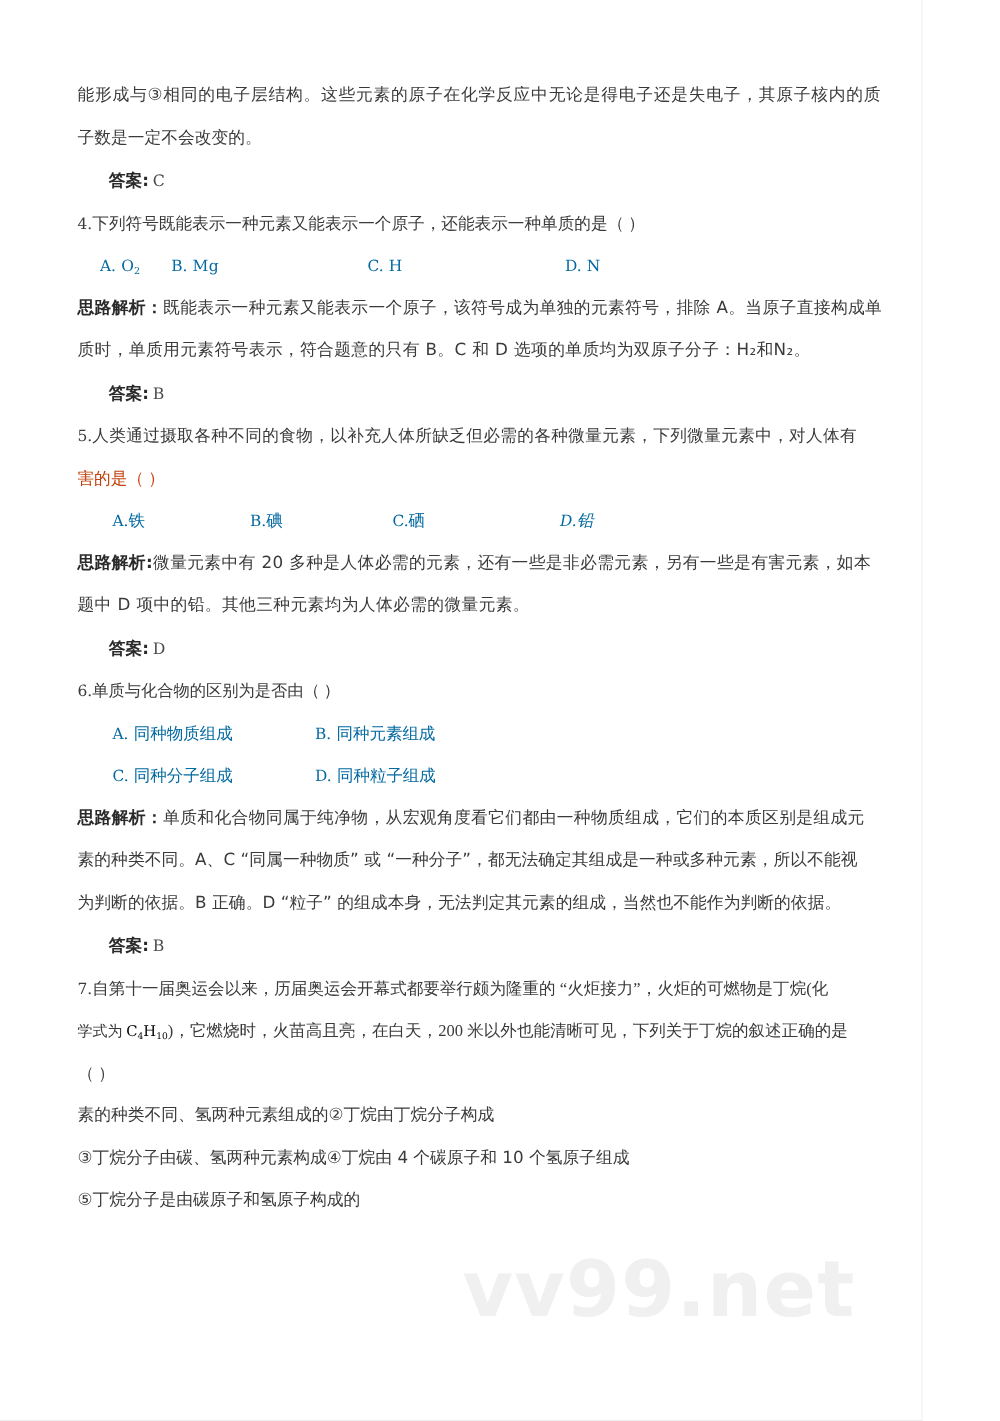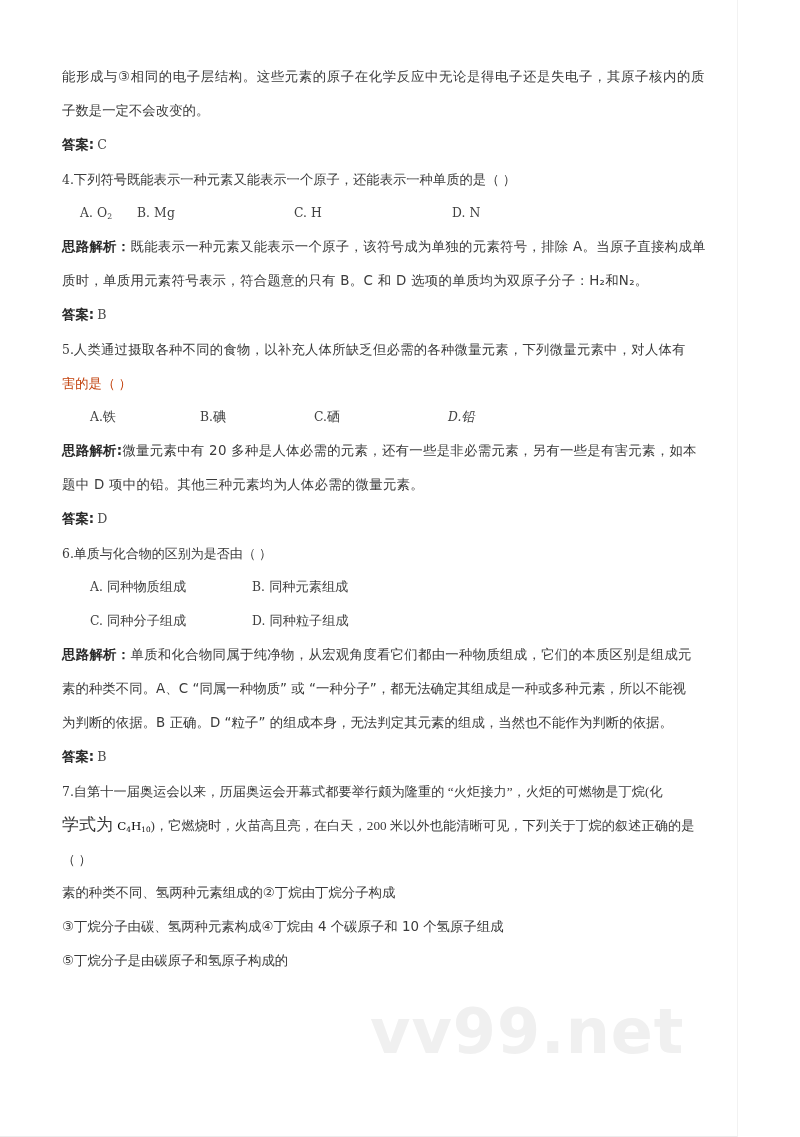--- a/index.html
+++ b/index.html
@@ -70,32 +70,33 @@
   .optrow {
     height: 34px;
     line-height: 34px;
     white-space: nowrap;
     position: relative;
   }
   .opt {
     position: absolute;
     font-family: "DejaVu Sans", "Liberation Sans", sans-serif;
     font-size: 13.2px;
-    color: #404040;
+    color: #0369a1;
   }
   .opt .mk {
     font-family: "DejaVu Serif", "Liberation Serif", serif;
     font-size: 12.3px;
   }
 
   .ansrow {
     height: 34px;
     line-height: 34px;
     white-space: nowrap;
     font-size: 13.4px;
+    margin-left: 25px;
   }
   .ansrow .val {
     font-family: "DejaVu Serif", "Liberation Serif", serif;
     font-size: 12.6px;
     color: #4a4a4a;
     padding-left: 3px;
   }
 
   
   .watermark {
@@ -190,21 +191,21 @@
     <div class="tline" style="letter-spacing:0.05px;">为判断的依据。B 正确。D “粒子” 的组成本身，无法判定其元素的组成，当然也不能作为判断的依据。</div>
 
     <div class="ansrow">
       <span class="lbl-bold">答案:</span><span class="val">B</span>
     </div>
 
     <div class="qrow">
       <span class="qnum">7.</span><span style="font-size:13.2px;color:#3a3a3a;letter-spacing:0.05px;">自第十一届奥运会以来，历届奥运会开幕式都要举行颇为隆重的 “火炬接力”，火炬的可燃物是丁烷(化</span>
     </div>
     <div class="qrow">
-      <span style="font-size:17px;color:#3a3a3a;">学式为 </span><span class="ser-sm">C<sub>4</sub>H<sub>10</sub></span><span style="font-size:13.2px;color:#3a3a3a;letter-spacing:0.05px;">)，它燃烧时，火苗高且亮，在白天，200 米以外也能清晰可见，下列关于丁烷的叙述正确的是</span>
+      <span style="font-size:12px;color:#3a3a3a;">学式为 </span><span class="ser-sm">C<sub>4</sub>H<sub>10</sub></span><span style="font-size:13.2px;color:#3a3a3a;letter-spacing:0.05px;">)，它燃烧时，火苗高且亮，在白天，200 米以外也能清晰可见，下列关于丁烷的叙述正确的是</span>
     </div>
     <div class="qrow">
       <span style="font-size:13.3px;color:#3a3a3a;">（        ）</span>
     </div>
 
     <div class="tline">素的种类不同、氢两种元素组成的②丁烷由丁烷分子构成</div>
     <div class="tline">③丁烷分子由碳、氢两种元素构成④丁烷由 4 个碳原子和 10 个氢原子组成</div>
     <div class="tline">⑤丁烷分子是由碳原子和氢原子构成的</div>
 
   </div>

